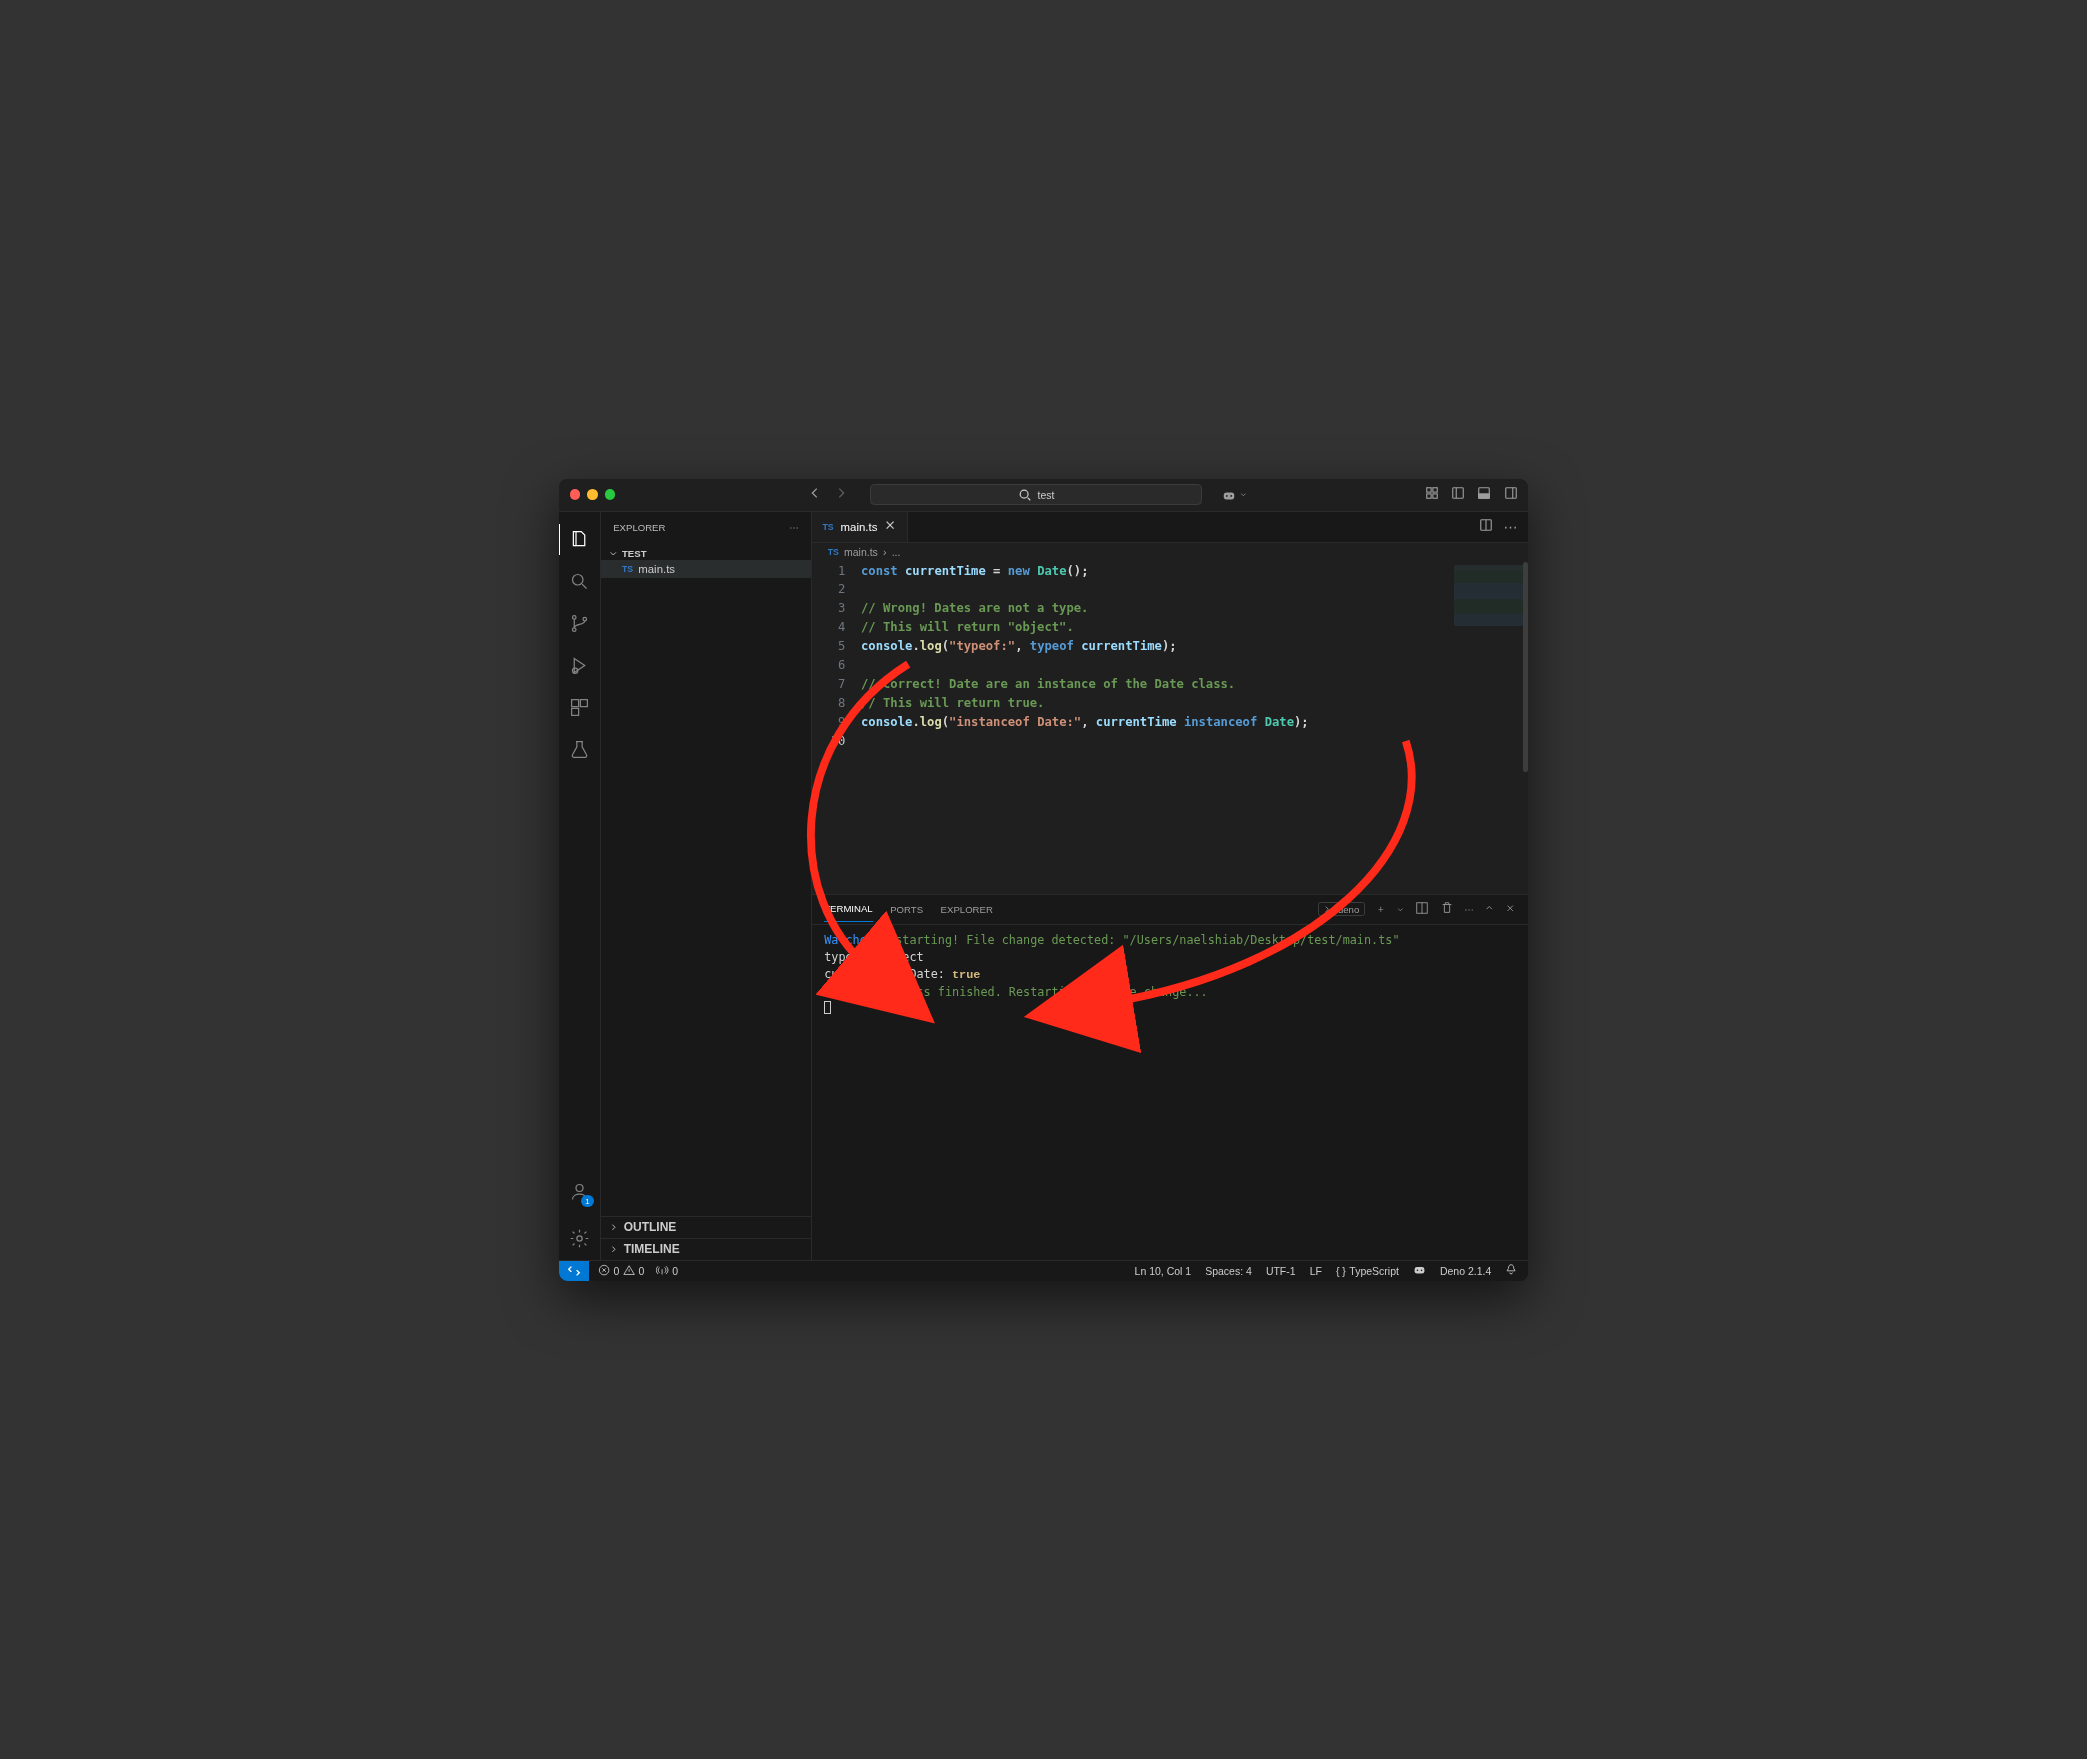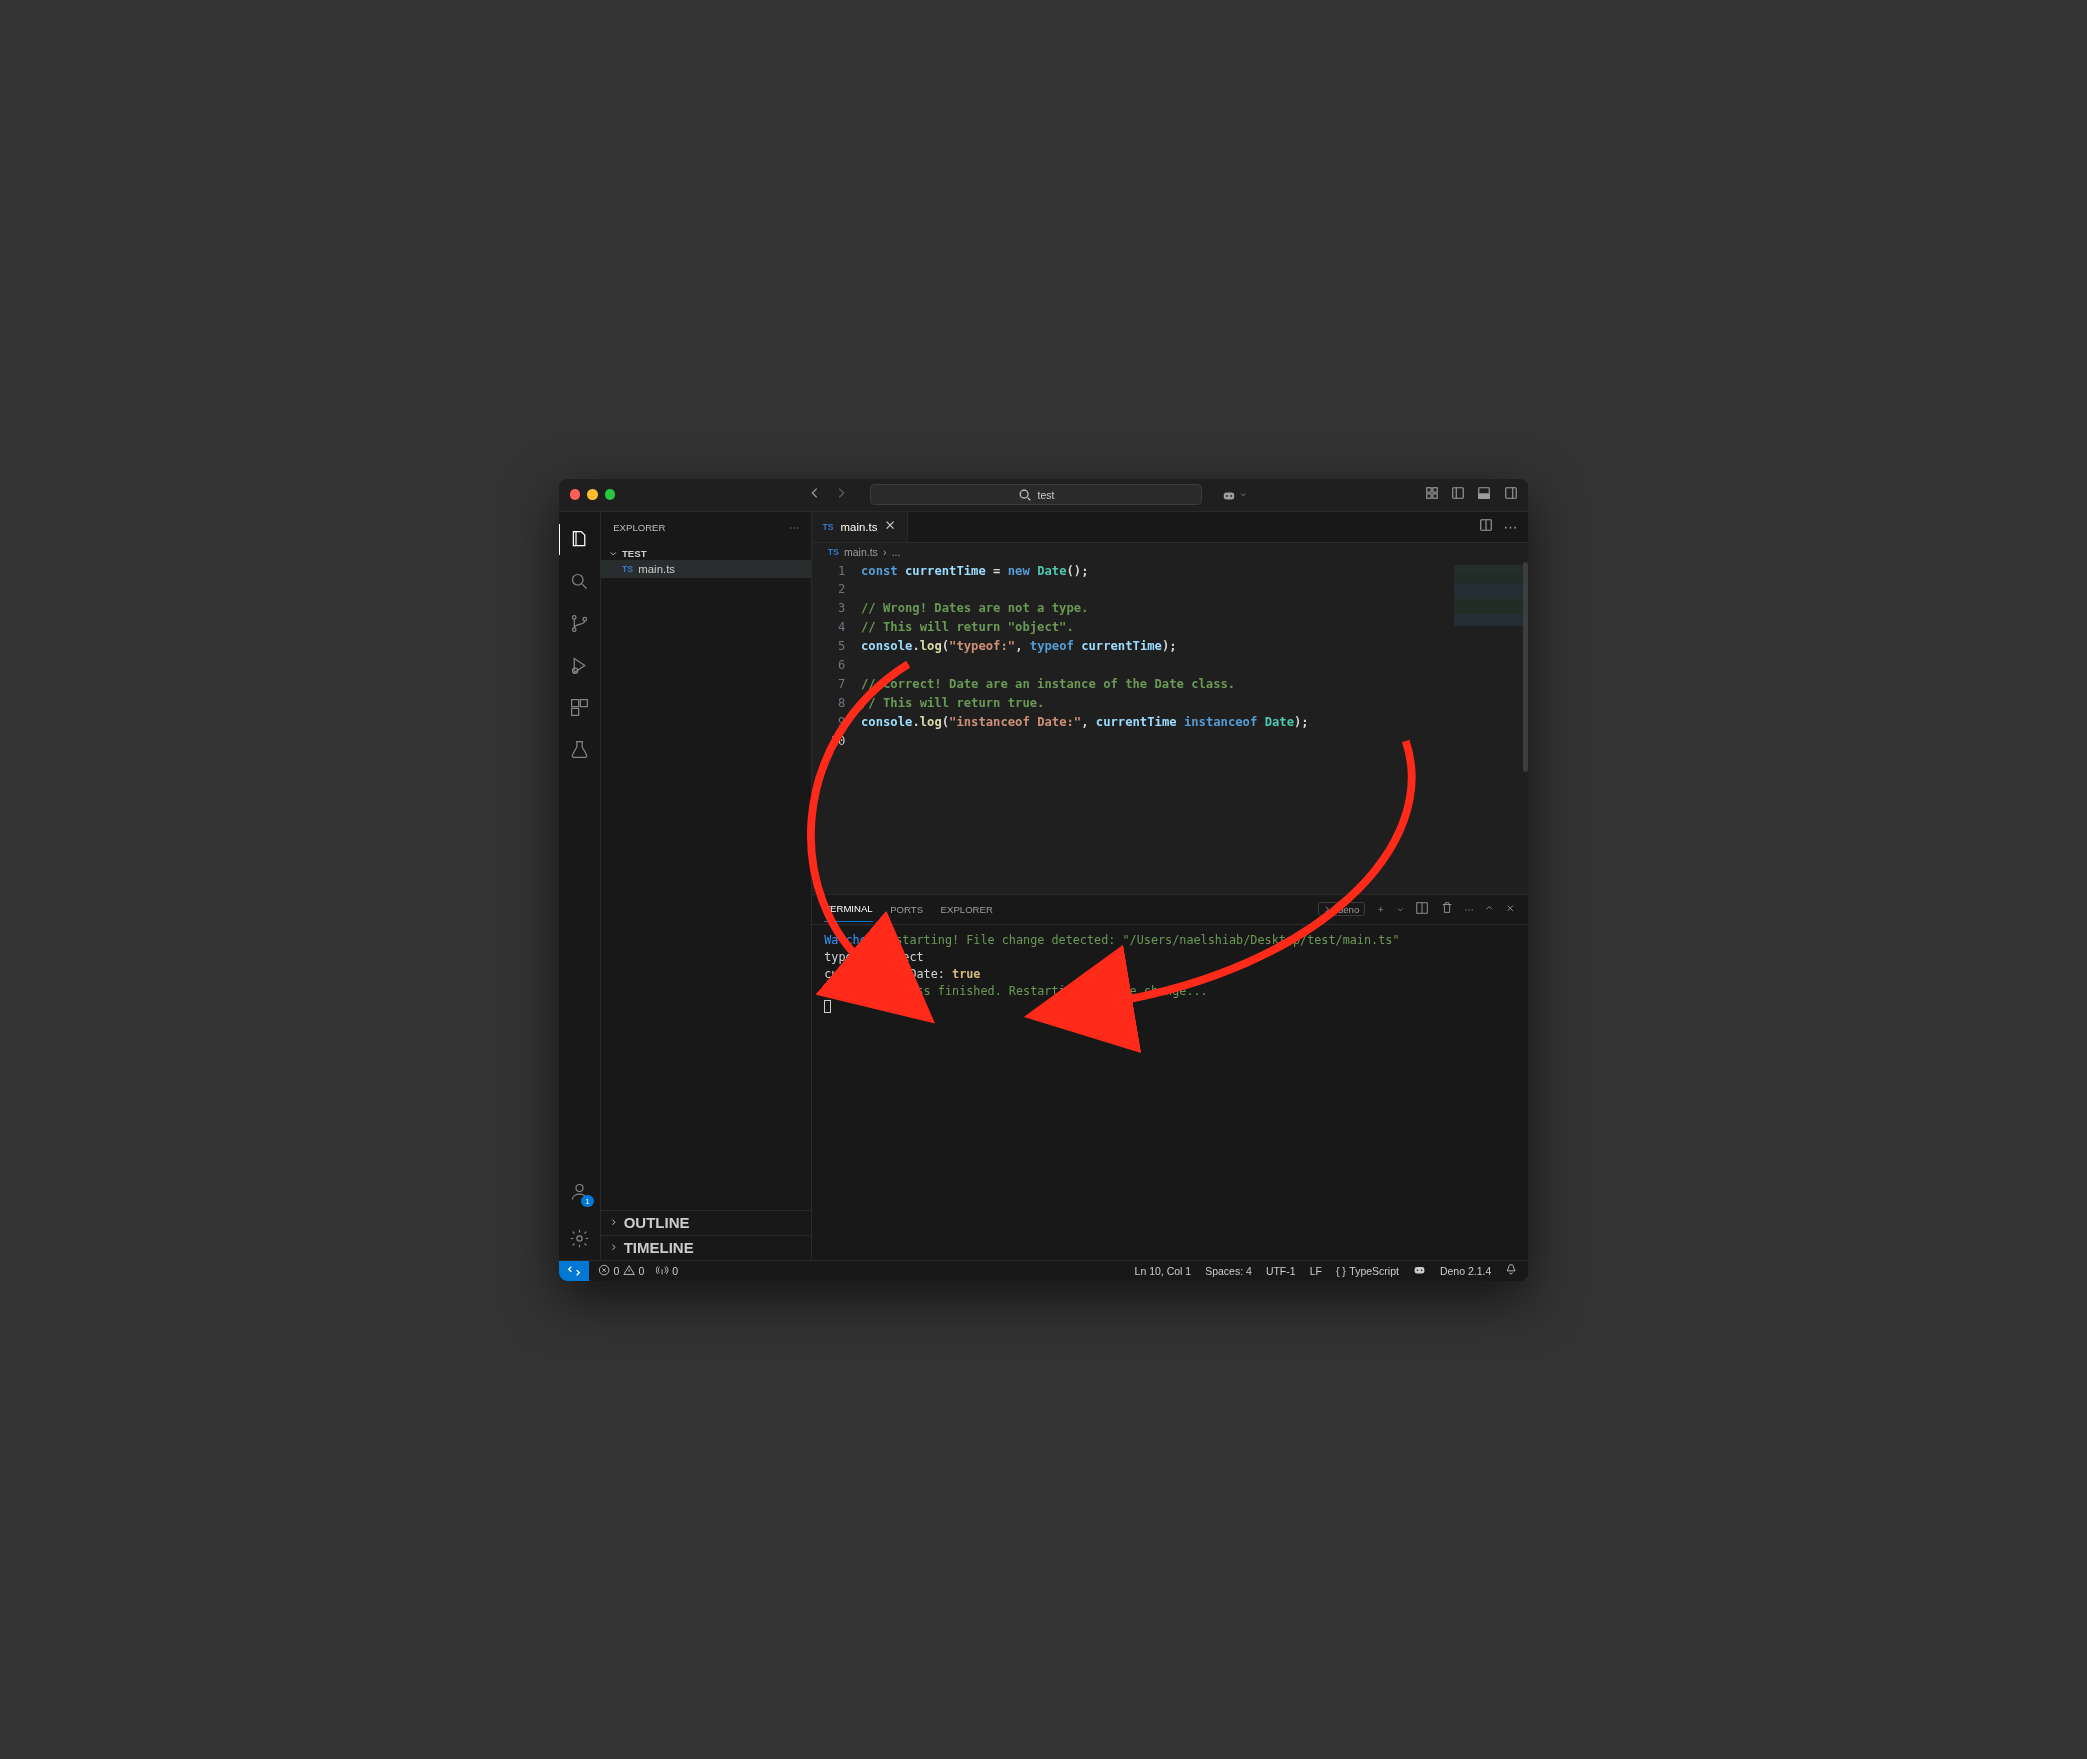--- a/index.html
+++ b/index.html
@@ -106,21 +106,21 @@
   }
   .file-row {
     display:flex; align-items:center; gap:5.2px;
     padding: 2.6px 7px 2.6px 21px;
     font-size: 11.4px; color:#ccc; background:#2a2d2e;
   }
   .file-row .ts-badge { color:#3178c6; font-size:8.7px; font-weight:700; }
   .sidebar-bottom { margin-top:auto; }
   .collapse-row {
     display:flex; align-items:center; gap:5.2px;
-    padding: 3.5px 7px; font-size:15px; font-weight:700; color:#ccc;
+    padding: 3.5px 7px; font-size:12px; font-weight:700; color:#ccc;
     border-top:0.9px solid #2a2a2a;
   }
   
   .main {
     flex:1; display:flex; flex-direction:column; min-width:0;
     background:#1f1f1f;
   }
   .tabs {
     height:31px; display:flex; align-items:stretch; background:#181818;
     border-bottom:0.9px solid #2a2a2a;
@@ -180,21 +180,21 @@
   .panel-right { margin-left:auto; display:flex; align-items:center; gap:10.5px; color:#9d9d9d;}
   .term-badge { border:0.9px solid #3c3c3c; border-radius:2.6px; padding:0.9px 5.2px; display:flex; gap:3.5px; align-items:center; font-size:9.6px;}
   .terminal {
     flex:1; padding:7px 12.2px;
     font-family: Menlo, Monaco, Consolas, monospace;
     font-size:11.8px; line-height:1.45; color:#d4d4d4;
     position:relative;
   }
   .w-blue { color:#3794ff; }
   .w-green { color:#6a9955; }
-  .w-yellow { color:#d7ba7d; font-weight:600; }
+  .w-yellow { color:#d7ba7d; font-weight:600;font-family:Liberation Mono, monospace; }
   .cursor-box { display:inline-block; width:7px; height:13px; border:0.9px solid #ccc; }
   
   .statusbar {
     height:21px; background:#181818; border-top:0.9px solid #2a2a2a;
     display:flex; align-items:center; font-size:10.5px; color:#ccc;
   }
   .status-remote {
     background:#0078d4; height:100%; width:30px;
     display:flex; align-items:center; justify-content:center;
   }

